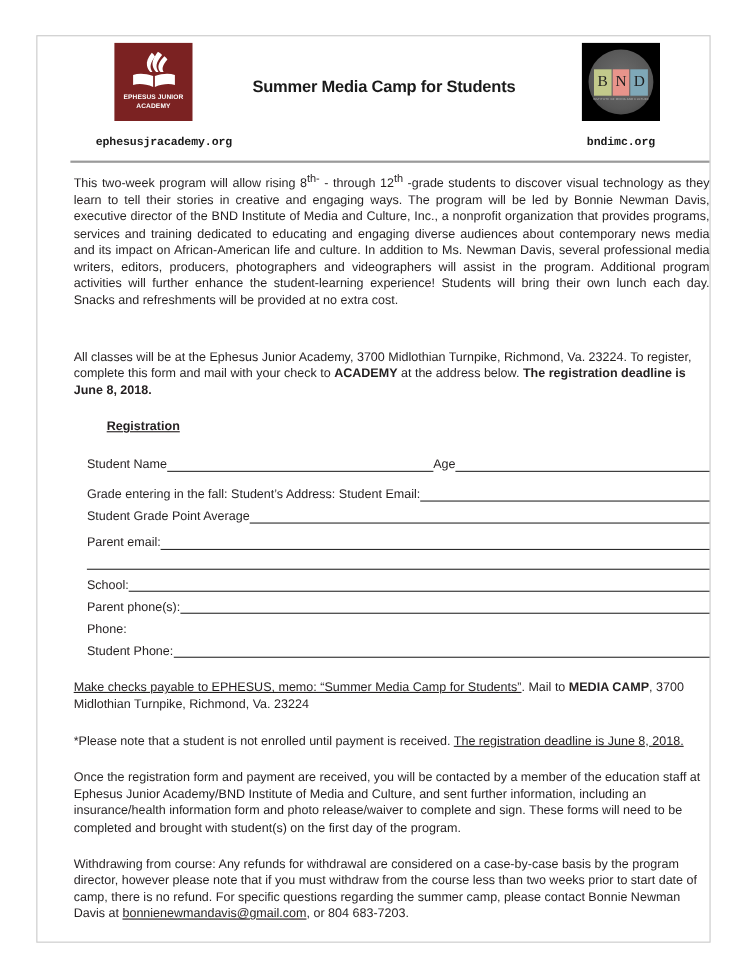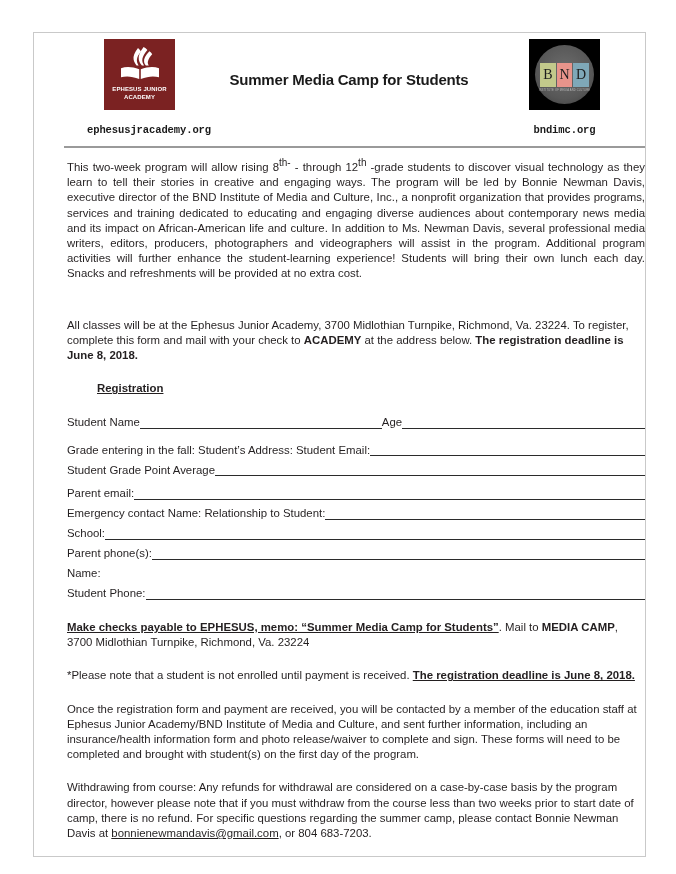--- a/index.html
+++ b/index.html
@@ -164,21 +164,21 @@
   .gap-lg { height: 18px; }
 
   sup {
     font-size: 10px;
     vertical-align: super;
     line-height: 0;
   }
 
   b, .bold { font-weight: bold; }
   .u { text-decoration: underline; }
-  .bu { font-weight: bold; text-decoration: underline; margin-top: 24px; }
+  .bu { font-weight: normal; text-decoration: underline; margin-top: 24px; }
 
   .date-line {
     font-weight: bold;
     font-size: 11px;
     letter-spacing: -0.1px;
     white-space: nowrap;
   }
 
   .section-head {
     font-weight: bold;
@@ -187,20 +187,21 @@
   }
 
   
   .form-rows { width: 578px; }
 
   .frow {
     display: flex;
     align-items: flex-end;
     line-height: 16.5px;
     white-space: nowrap;
+    margin-left: 12px;
   }
   .frow .lbl { flex: 0 0 auto; }
   .frow .fill {
     flex: 1 1 auto;
     border-bottom: 1px solid #2b2b2b;
     height: 12px;
     margin-bottom: 2px;
   }
   .frow .fill-fixed {
     flex: 0 0 auto;
@@ -307,42 +308,41 @@
         <div class="row-gap"></div>
 
         <div class="frow">
           <span class="lbl">Parent email: </span>
           <span class="fill"></span>
         </div>
 
         <div class="row-gap"></div>
 
         <div class="frow">
-          <span class="lbl">Emergency contact Name: Relationship to Student: </span>
           <span class="fill"></span>
         </div>
 
         <div class="row-gap"></div>
 
         <div class="frow">
           <span class="lbl">School: </span>
           <span class="fill"></span>
         </div>
 
         <div class="row-gap"></div>
 
         <div class="frow">
           <span class="lbl">Parent phone(s): </span>
           <span class="fill"></span>
         </div>
 
         <div class="row-gap"></div>
 
         <div class="frow">
-          <span class="lbl">Name:</span>
+          <span class="lbl">Phone:</span>
           <span class="nofill"></span>
         </div>
 
         <div class="row-gap"></div>
 
         <div class="frow">
           <span class="lbl">Student Phone:</span>
           <span class="fill"></span>
         </div>
 

